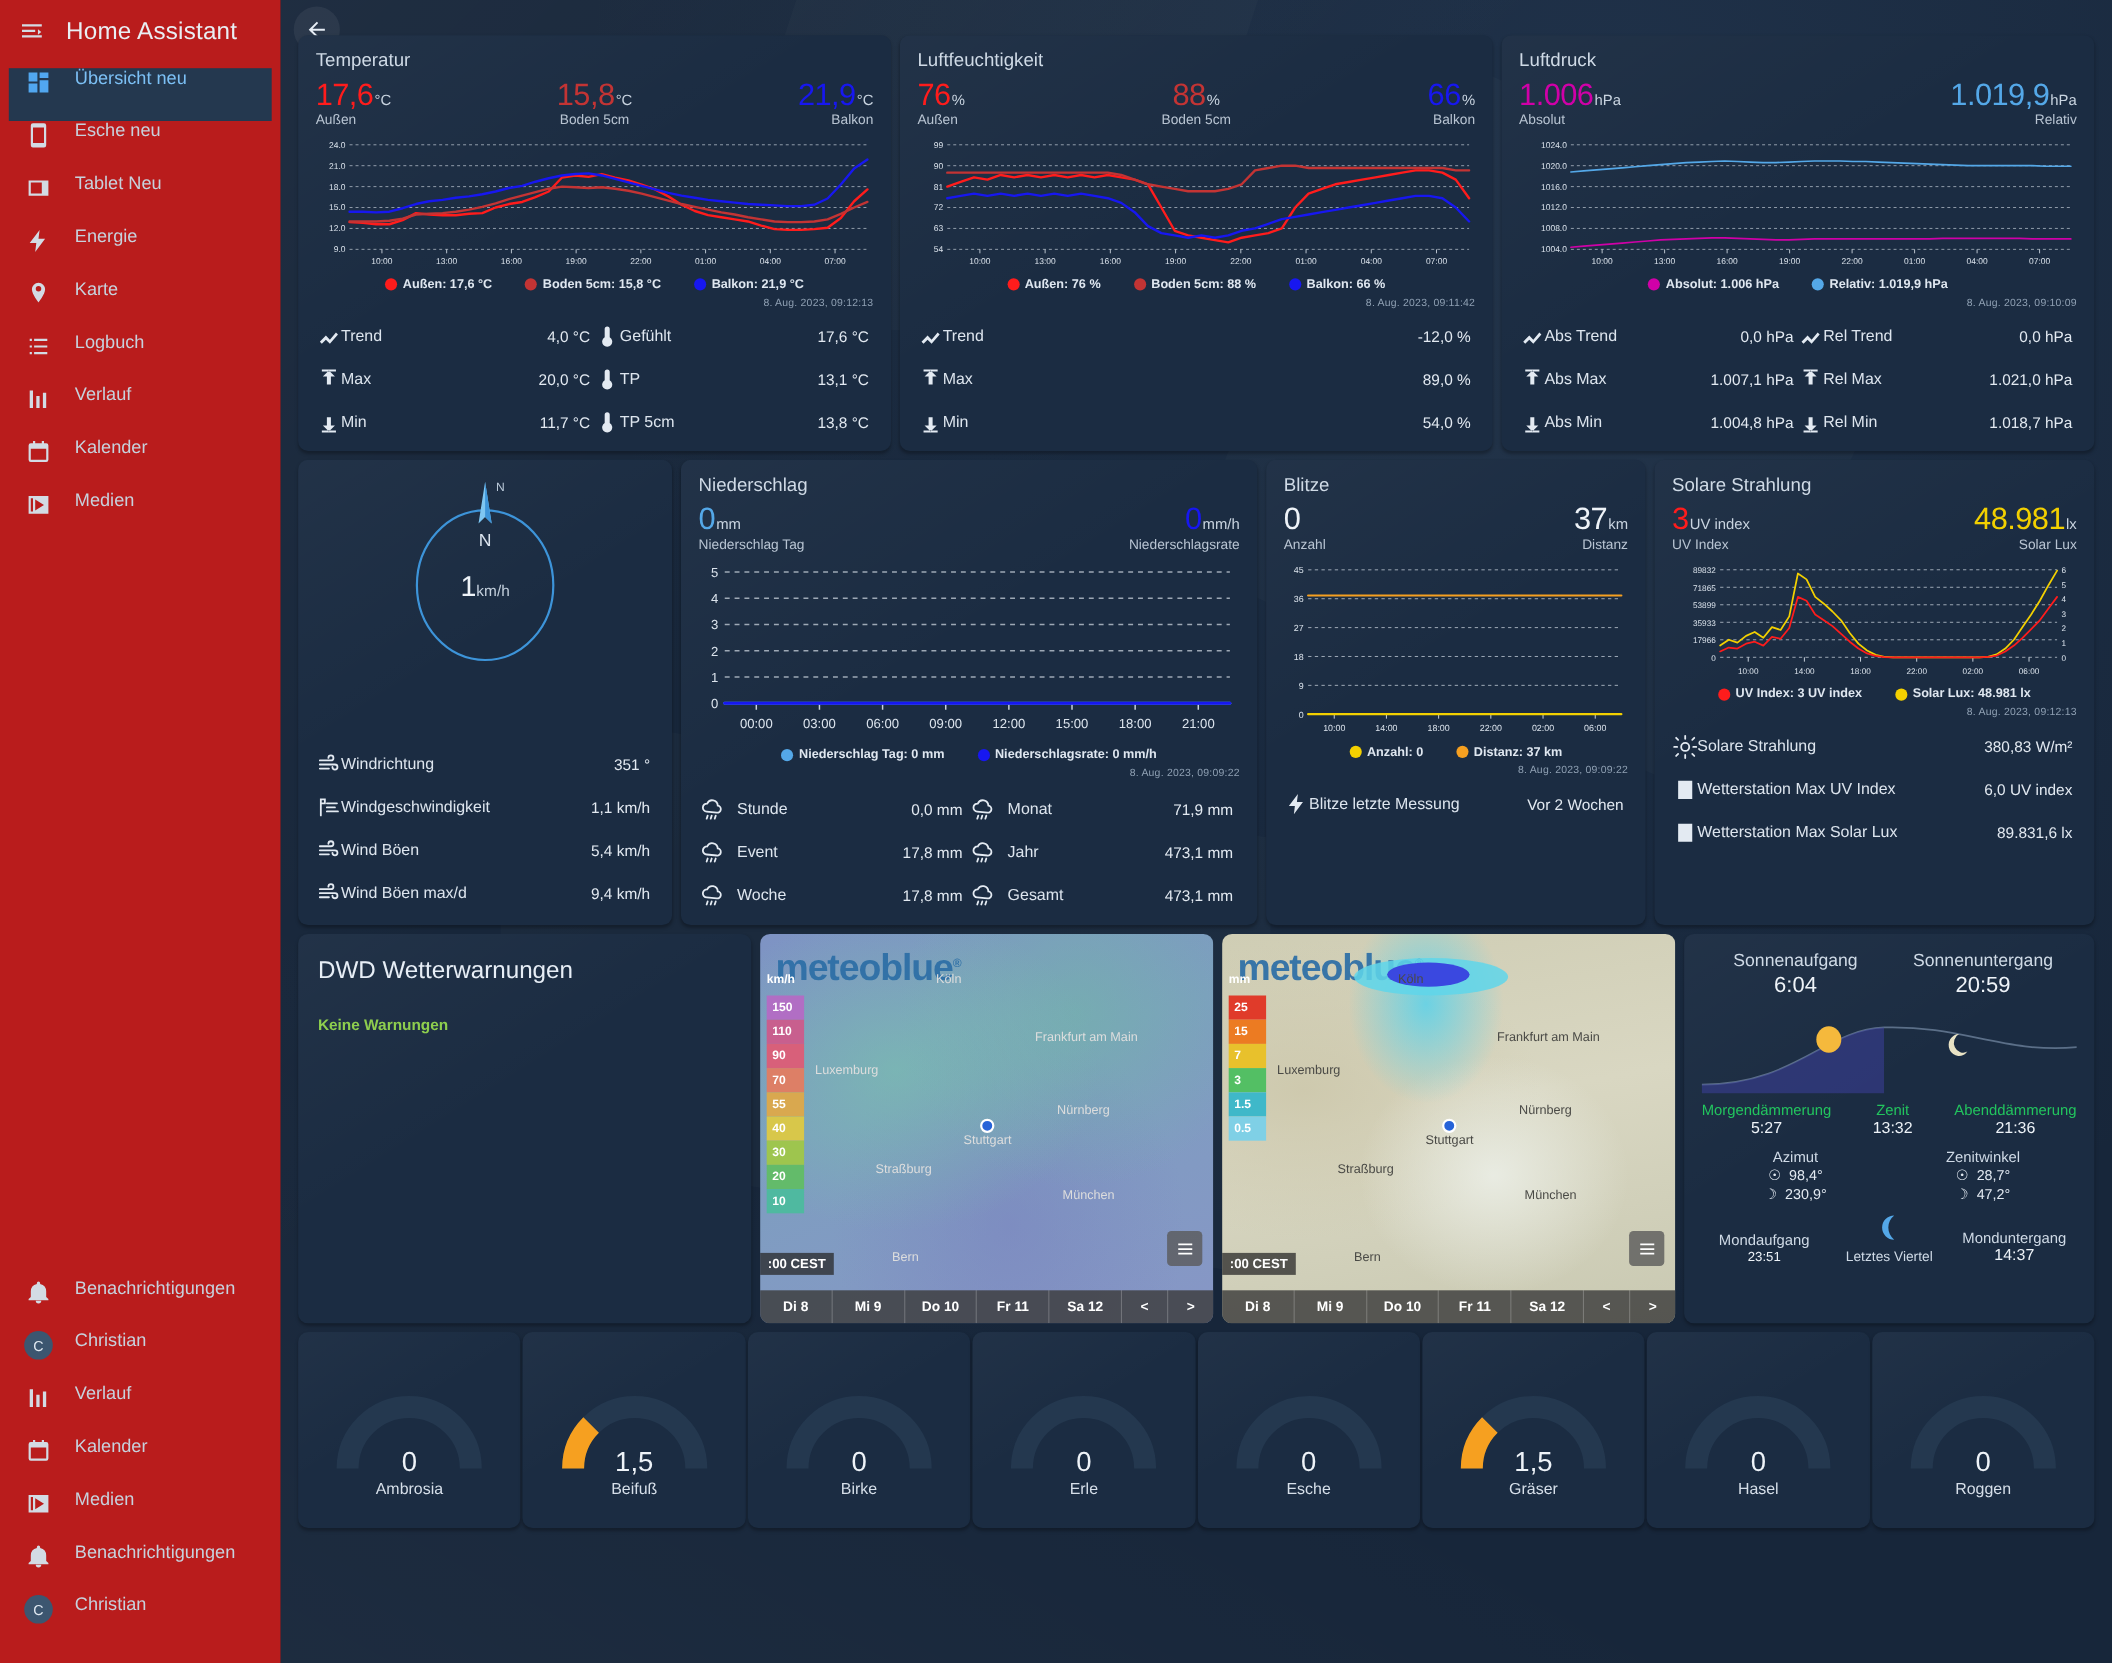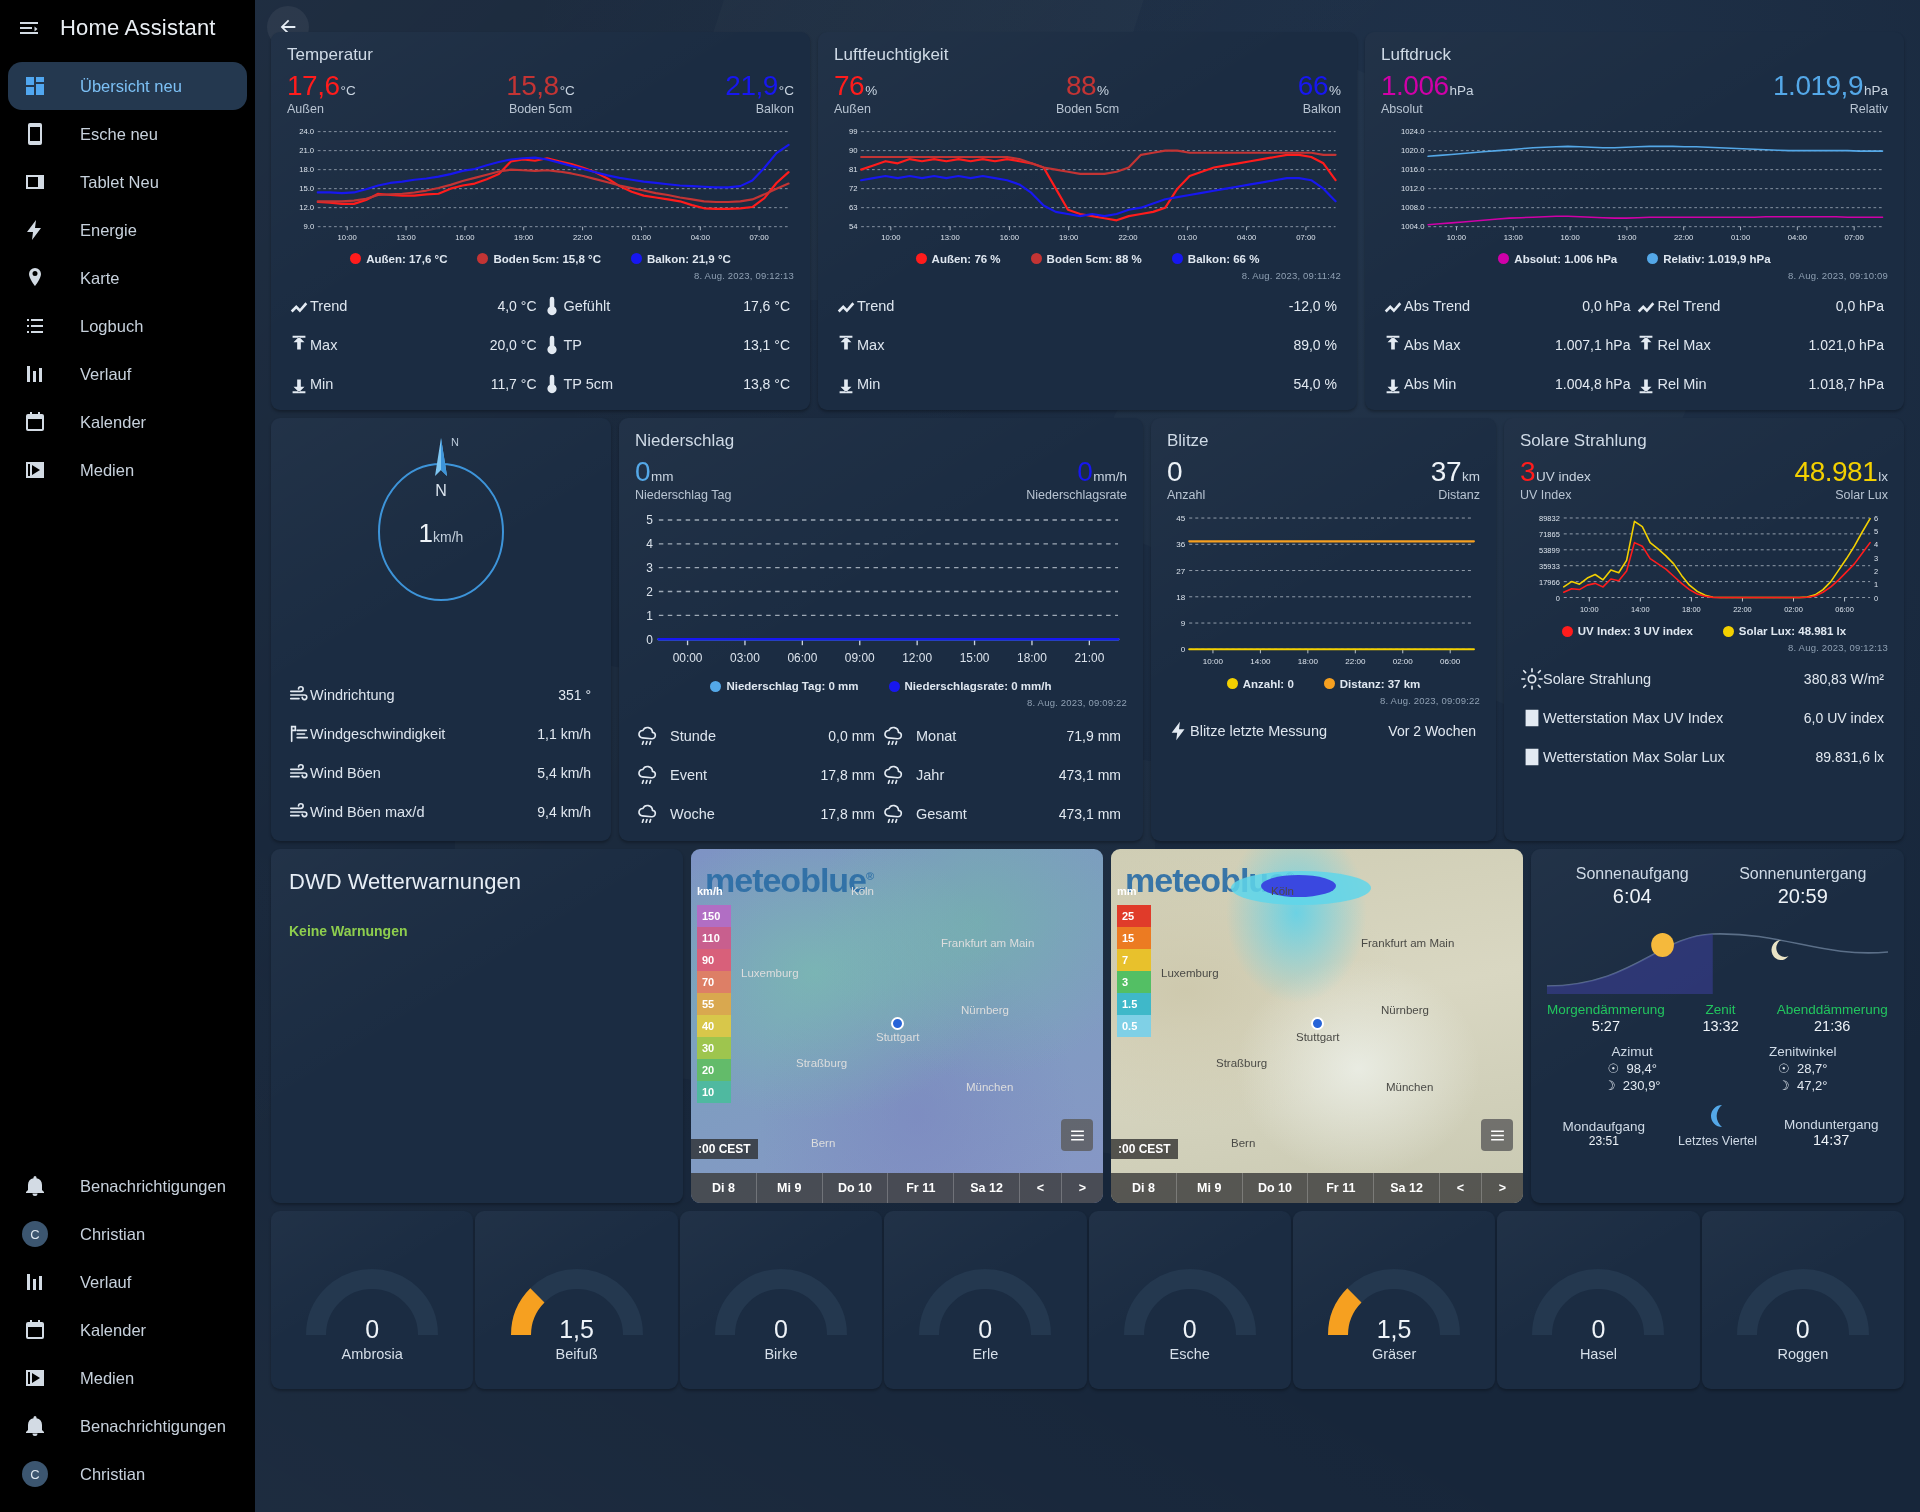--- a/index.html
+++ b/index.html
@@ -8,32 +8,32 @@
     background: #111d2e;
     font-family: "Liberation Sans", sans-serif;
     color: #e1e1e1;
     overflow: hidden;
   }
   #app { display: flex; width: 1920px; height: 1512px; position: relative; }
 
   
   .sidebar {
     width: 255px; height: 1512px; flex: 0 0 255px;
-    background: #000000;
+    background: #b91c1c;
     display: flex; flex-direction: column;
     position: relative; z-index: 5;
   }
   .sb-head { display: flex; align-items: center; height: 56px; padding: 0 4px 0 14px; gap: 16px; }
   .sb-burger { width: 30px; height: 30px; display: flex; align-items: center; justify-content: center; color: #d3dbe4; }
   .sb-title { font-size: 22px; color: #e9eef3; font-weight: 400; letter-spacing: .2px; }
   .sb-list { margin-top: 6px; display: flex; flex-direction: column; }
   .sb-item {
-    display: flex; align-items: center; gap: 32px;
+    display: flex; align-items: flex-start; gap: 20px;
     height: 48px; margin: 0 8px; padding: 0 14px;
-    border-radius: 14px; color: #c7d1dc; font-size: 16.5px;
+    border-radius: 0; color: #c7d1dc; font-size: 16.5px;
   }
   .sb-item.active { background: #24384f; color: #7cc0f5; }
   .sb-item.active .sb-ico { color: #51a7f0; }
   .sb-ico { width: 26px; height: 26px; display: flex; align-items: center; justify-content: center; color: #d3dbe4; flex: 0 0 26px; }
   .sb-spacer { flex: 1 1 auto; }
   .sb-bottom { padding-bottom: 14px; }
   .avatar {
     width: 26px; height: 26px; border-radius: 50%;
     background: #3c5670; color: #dfe8f1; font-size: 13px;
     display: flex; align-items: center; justify-content: center;

